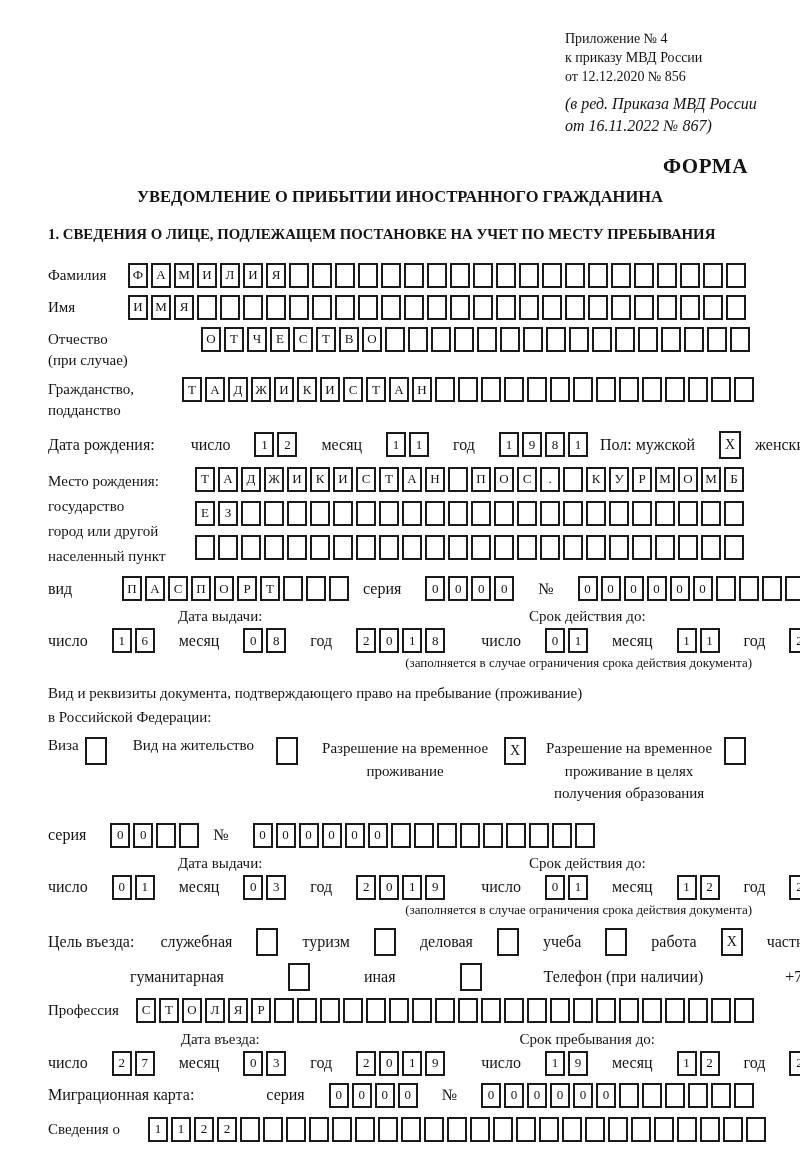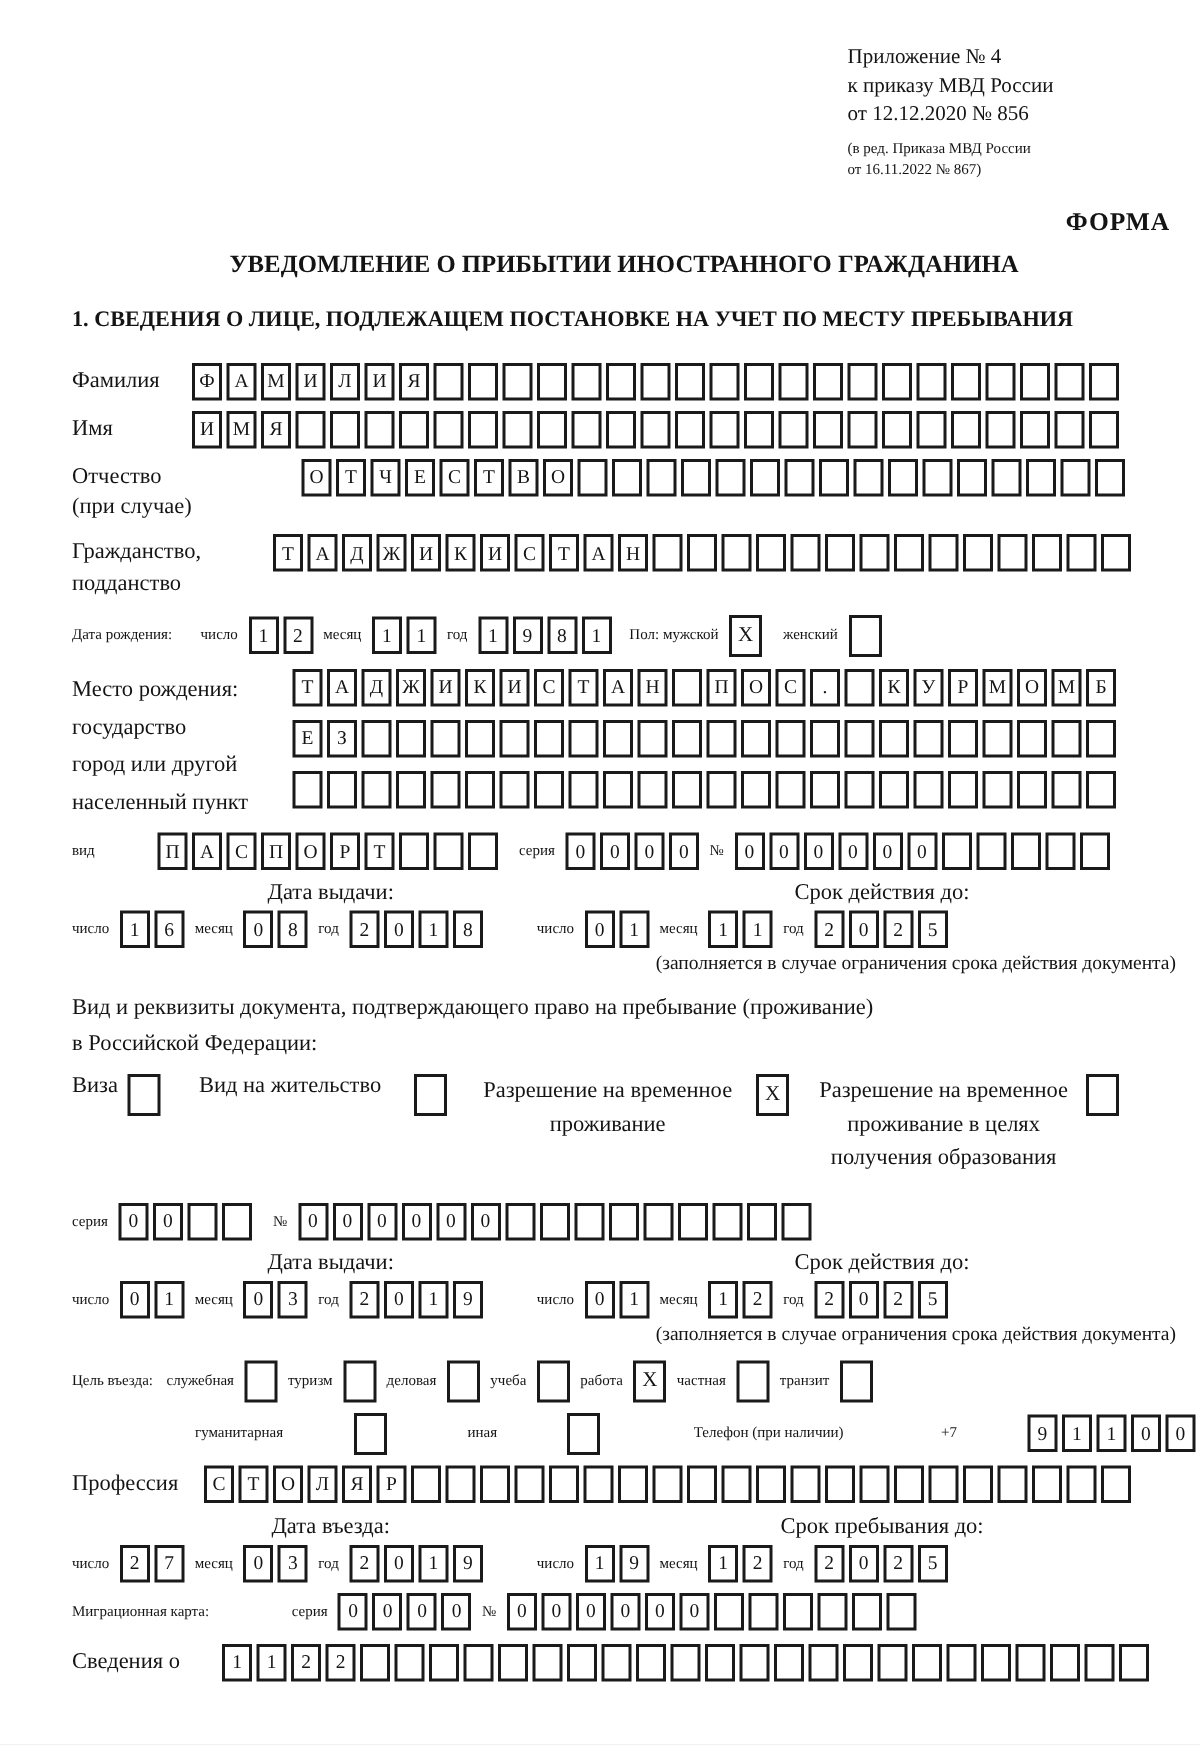--- a/index.html
+++ b/index.html
@@ -1,37 +1,37 @@
 <!DOCTYPE html>
 <html><head>
 <meta charset="utf-8">
 <style>
   html,body{margin:0;padding:0;background:#e8e8e8;}
   .page{
     width:800px;height:1163px;margin:0 auto;background:#ffffff;color:#141414;
     font-family:"Liberation Serif","DejaVu Serif",serif;
-    box-sizing:border-box;padding:30px 16px 16px 48px;overflow:hidden;position:relative;
+    box-sizing:border-box;padding:30px 48px 16px 48px;overflow:hidden;position:relative;
   }
   
   .ann{margin-left:517px;width:215px;font-size:14px;line-height:1.34;}
-  .ann-sub{margin-top:7px;font-size:10px;line-height:1.34;}
-  .forma{text-align:right;font-weight:bold;font-size:17px;letter-spacing:.6px;margin:18px 4px 6px 0;}
+  .ann-sub{margin-top:7px;font-size:16px;line-height:1.34;font-style:italic;}
+  .forma{text-align:right;font-weight:bold;font-size:21px;letter-spacing:.6px;margin:18px 4px 6px 0;}
   
   .title{text-align:center;font-weight:bold;font-size:16.5px;line-height:1.5;margin:2px 0 16px;}
   .blank{display:inline-block;width:54px;border-bottom:2px solid #141414;height:.9em;margin-left:8px;}
   .sec{font-weight:bold;font-size:14.8px;margin:0 0 20px;white-space:nowrap;}
   
   .frow{display:flex;align-items:flex-start;margin-bottom:7px;}
   .frow.center{align-items:center;}
   .flabel{font-size:15px;line-height:1.38;padding-top:2px;flex:0 0 auto;}
   .w80{width:80px;} .w153{width:153px;} .w134{width:134px;} .w147{width:147px;} .w100{width:100px;}
   .cellrow{display:inline-flex;column-gap:3px;flex:0 0 auto;}
   .cell{flex:0 0 auto;width:16px;height:21px;border:2px solid #1a1a1a;display:flex;align-items:center;justify-content:center;font-size:13px;background:#fff;}
   .checkbox{flex:0 0 auto;display:inline-flex;width:18px;height:24px;border:2px solid #1a1a1a;align-items:center;justify-content:center;font-size:14px;background:#fff;}
-  .ilbl{font-size:10px;margin:0 7px;flex:0 0 auto;}
+  .ilbl{font-size:16px;margin:0 24px;flex:0 0 auto;}
   .ilbl.first{margin-left:0;}
   .stack{display:flex;flex-direction:column;row-gap:9px;}
   .center-bold{text-align:center;font-weight:bold;font-size:15px;margin:0 0 8px;}
   
   .dh{display:flex;font-size:15px;margin-bottom:3px;}
   .dh1{width:345px;text-align:center;}
   .dh2{width:330px;text-align:center;margin-left:30px;}
   .dgroup{display:flex;align-items:center;flex:0 0 auto;}
   .dgroup.second{margin-left:36px;}
   .note{font-size:13px;text-align:right;margin:1px 0 10px;}

